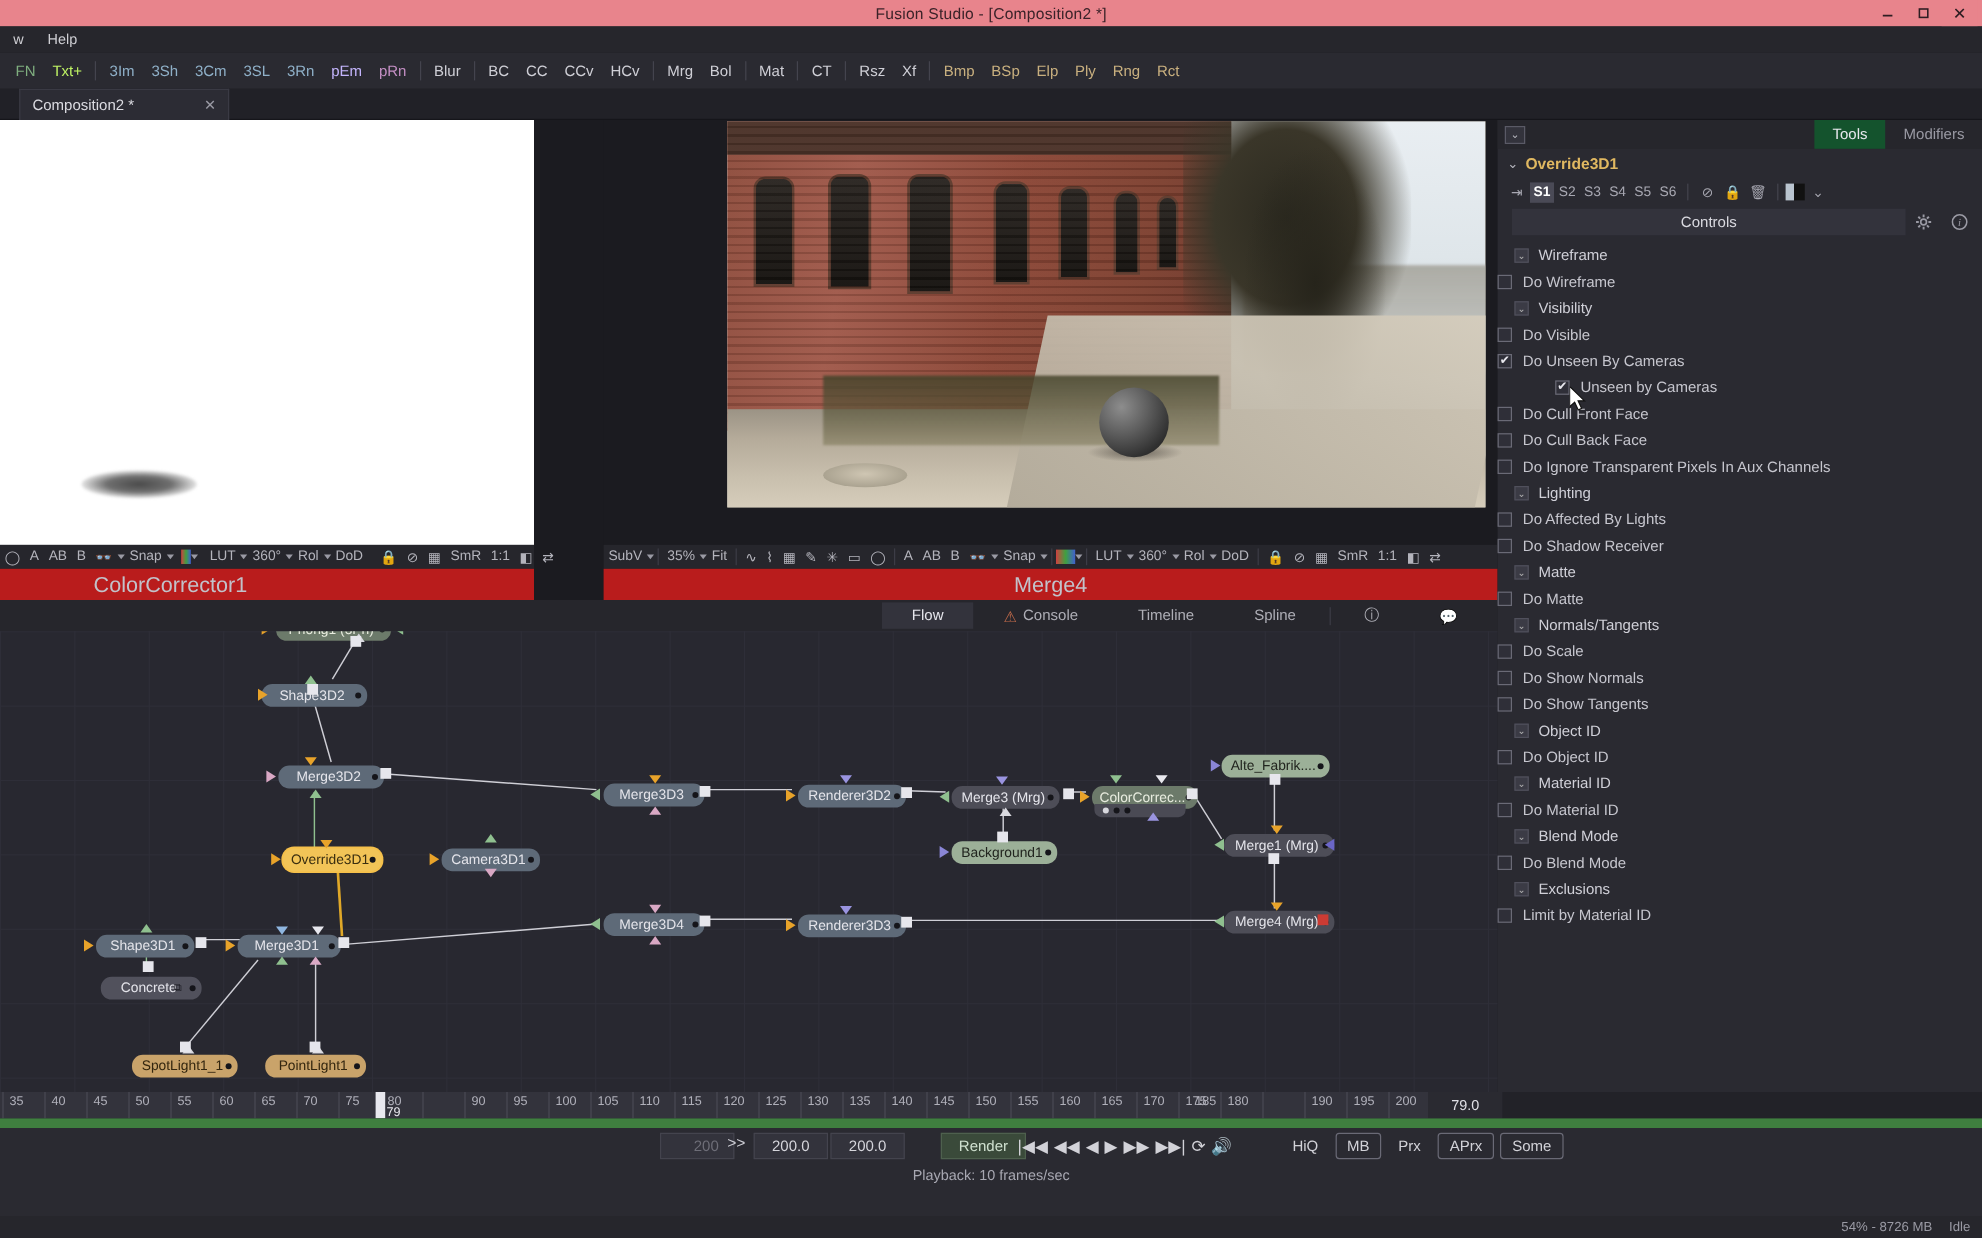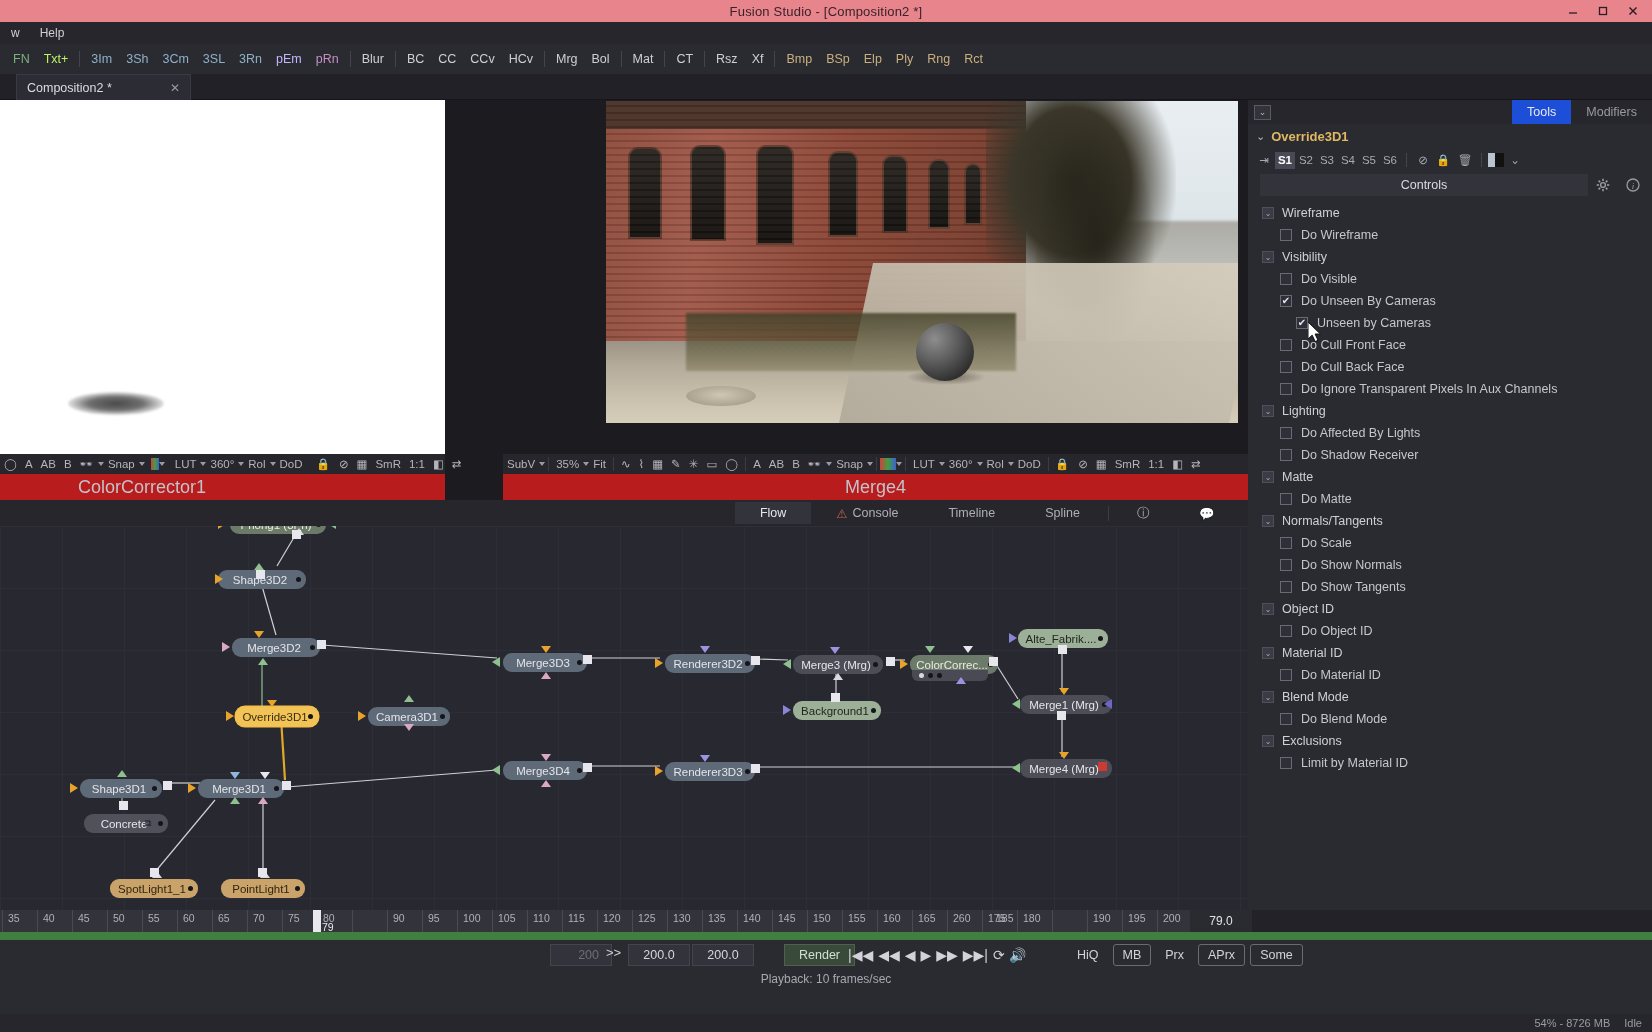--- a/index.html
+++ b/index.html
@@ -152,35 +152,35 @@
      display:flex; align-items:center; gap:4px; padding:0 7px; }
   .ccdots i { width:5px; height:5px; border-radius:50%; background:#d8d8de; display:block; }
   .ccdots i.dk { background:#15151a; }
 
   
   .inspector { position:absolute; left:1248px; top:100px; width:404px; height:810px; background:#2a2a31; }
   .insp-top { position:absolute; left:0; top:0; width:404px; height:24px; background:#26262c; display:flex; align-items:center; }
   .chkbox-sm { width:17px; height:15px; border:1px solid #5a5a66; background:#33333c; margin-left:6px;
      display:flex; align-items:center; justify-content:center; color:#b6b6be; font-size:9px; }
   .itab { height:24px; padding:0 15px; display:flex; align-items:center; font-size:12.5px; color:#9a9aa4; }
-  .itab.active { background:#1d4ed8; color:#e8e8ee; }
+  .itab.active { background:#14532d; color:#e8e8ee; }
   .tool-hdr { position:absolute; left:0; top:24px; width:404px; height:24px; display:flex; align-items:center; gap:6px; padding-left:8px; }
   .tool-hdr .nm { color:#e0b861; font-size:13px; font-weight:bold; }
   .state-row { position:absolute; left:0; top:48px; width:404px; height:24px; display:flex; align-items:center; gap:1px; padding-left:6px; }
   .sbtn { width:20px; height:17px; display:flex; align-items:center; justify-content:center; font-size:11.5px; color:#a8a8b2; }
   .sbtn.on { background:#4a4a56; color:#fff; font-weight:bold; }
   .vsep2 { width:1px; height:14px; background:#44444e; margin:0 5px; }
   .ctrl-tabs { position:absolute; left:12px; top:74px; width:388px; height:22px; display:flex; align-items:center; }
   .ctab { flex:1; height:22px; background:#33333c; display:flex; align-items:center; justify-content:center; font-size:12.5px; color:#dadae0; }
   .cicon { width:30px; height:22px; display:flex; align-items:center; justify-content:center; color:#9a9aa4; }
   .ctrl-list { position:absolute; left:0; top:100px; width:404px; height:710px; padding-top:2px; }
   .grp { display:flex; align-items:center; height:22px; gap:8px; padding-left:14px; }
   .grp .tw { width:12px; height:12px; background:#3b3b45; border:1px solid #50505c; display:flex; align-items:center; justify-content:center; font-size:8px; color:#aaa; }
   .grp .gl { font-size:12.5px; color:#d0d0d8; }
-  .row { display:flex; align-items:center; height:22px; gap:9px; padding-left:32px; }
+  .row { display:flex; align-items:center; height:22px; gap:9px; }
   .row.indent { padding-left:48px; }
   .cb { width:12px; height:12px; border:1px solid #6a6a76; background:#2f2f38; flex:0 0 auto;
         display:flex; align-items:center; justify-content:center; }
   .cb.checked:after { content:"✔"; color:#e8e8ee; font-size:10px; line-height:1; }
   .row .lbl { font-size:12.5px; color:#c6c6ce; }
 
   
   .ruler { position:absolute; left:0; top:910px; width:1190px; height:22px; background:#33333c; overflow:hidden; }
   .tick { position:absolute; top:2px; font-size:10.5px; color:#b0b0ba; }
   .tickline { position:absolute; top:0; width:1px; height:22px; background:#4a4a55; }
@@ -805,21 +805,21 @@
       <div class="tick" style="left: 778px;">145</div>
       <div class="tickline" style="left: 807px;"></div>
       <div class="tick" style="left: 813px;">150</div>
       <div class="tickline" style="left: 842px;"></div>
       <div class="tick" style="left: 848px;">155</div>
       <div class="tickline" style="left: 877px;"></div>
       <div class="tick" style="left: 883px;">160</div>
       <div class="tickline" style="left: 912px;"></div>
       <div class="tick" style="left: 918px;">165</div>
       <div class="tickline" style="left: 947px;"></div>
-      <div class="tick" style="left: 953px;">260</div>
+      <div class="tick" style="left: 953px;">170</div>
       <div class="tickline" style="left: 982px;"></div>
       <div class="tick" style="left: 988px;">175</div>
       <div class="tickline" style="left: 1017px;"></div>
       <div class="tick" style="left: 1023px;">180</div>
       <div class="tickline" style="left: 1052px;"></div>
       <div class="tick" style="left: 996px;">185</div>
       <div class="tickline" style="left: 1087px;"></div>
       <div class="tick" style="left: 1093px;">190</div>
       <div class="tickline" style="left: 1122px;"></div>
       <div class="tick" style="left: 1128px;">195</div>

